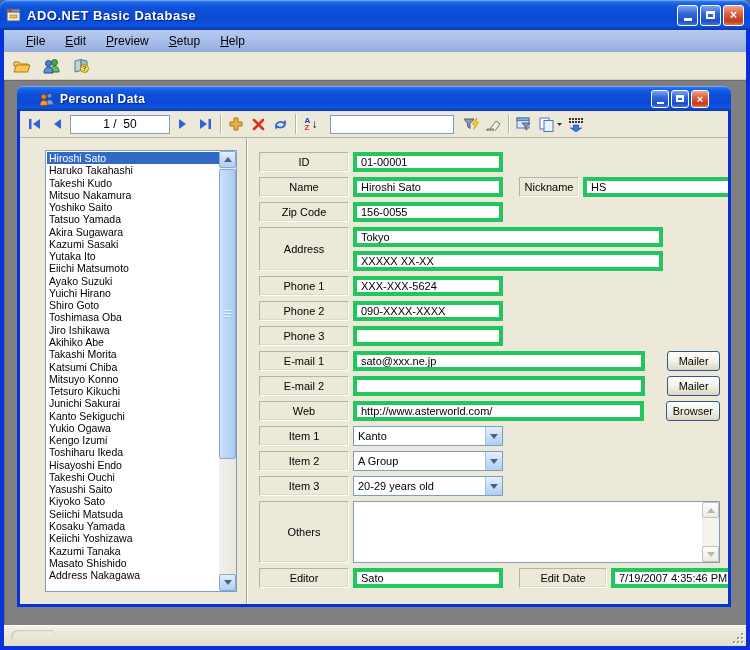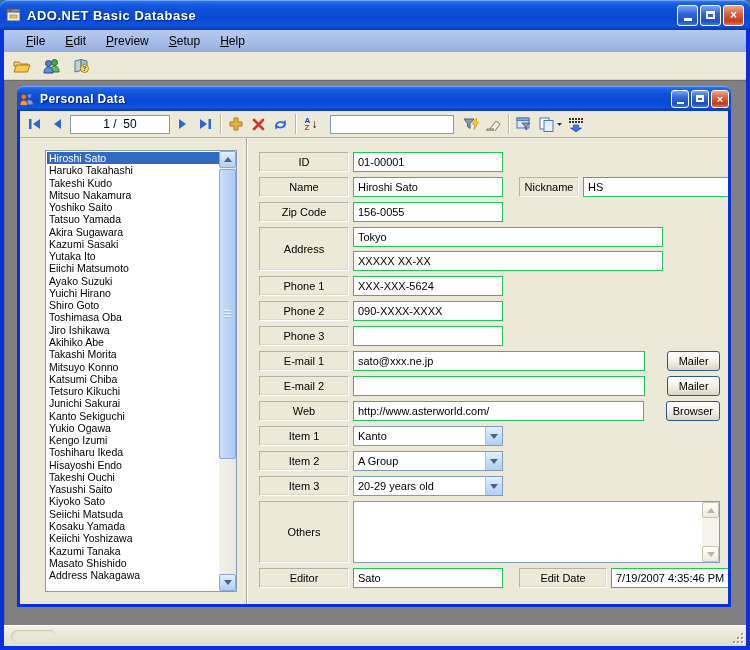--- a/index.html
+++ b/index.html
@@ -45,21 +45,21 @@
   .grip i:nth-child(1){right:1px;bottom:1px}.grip i:nth-child(2){right:5px;bottom:1px}
   .grip i:nth-child(3){right:9px;bottom:1px}.grip i:nth-child(4){right:1px;bottom:5px}
   .grip i:nth-child(5){right:5px;bottom:5px}.grip i:nth-child(6){right:1px;bottom:9px}
 
   
   .child { position:absolute; left:13px; top:6px; width:714px; height:521px;
     border-left:3px solid #0831D9; border-right:3px solid #0831D9; border-bottom:3px solid #0831D9;
     border-radius:6px 6px 0 0; background:#ECE9D8; display:flex; flex-direction:column; }
   .child-titlebar { height:25px; margin:0 -3px; flex:0 0 25px; border-radius:6px 6px 0 0;
     background:linear-gradient(180deg,#3C81F3 0%,#1961E6 14%,#0E50D8 34%,#0B49D5 62%,#0E53E0 86%,#0839A8 100%);
-    display:flex; align-items:center; padding:0 2px; box-shadow:inset 0 1px 0 #6FA5F2; }
+    display:flex; align-items:center; padding:0 22px; box-shadow:inset 0 1px 0 #6FA5F2; }
   .child-titlebar .title-text { color:#fff; font-weight:bold; font-size:12px; margin-left:5px; flex:1;
     text-shadow:1px 1px 1px #00227A; letter-spacing:.4px; }
   .child .cbtn { width:18px; height:18px; font-size:11px; }
   .child .cbtn .min-glyph { width:7px; height:2px; margin-top:8px; }
   .child .cbtn .max-glyph { width:8px; height:7px; border-width:2px; border-top-width:3px; }
 
   
   .child-toolbar { height:27px; flex:0 0 27px; background:#ECE9D8; display:flex; align-items:center;
     padding-left:4px; border-bottom:1px solid #B9B5A5; box-shadow:0 1px 0 #fff; }
   .nbtn { width:22px; height:22px; display:flex; align-items:center; justify-content:center; }
@@ -100,21 +100,21 @@
   .sthumb .gripper { position:absolute; left:4px; right:4px; top:50%; height:8px; transform:translateY(-50%);
     background:repeating-linear-gradient(180deg,#EFF6FE 0 1px,#9CC0EE 1px 2px,transparent 2px 3px); }
 
   
   .frow { display:flex; align-items:flex-start; gap:4px; flex:0 0 auto; }
   .flabel { width:90px; flex:0 0 90px; height:20px; display:flex; align-items:center; justify-content:center;
     font-size:11px; color:#000; background:#ECE9D8;
     border:1px solid; border-color:#B5B2A1 #FFFFFF #FFFFFF #B5B2A1; box-shadow:inset -1px -1px 0 #DEDACA; }
   .flabel.tall { height:44px; } .flabel.xtall { height:62px; }
   .flabel.sub { width:60px; flex:0 0 60px; } .flabel.date { width:88px; flex:0 0 88px; }
-  .finput { height:20px; border:1px solid #22c55e; background:#fff; font-size:11px; padding:0 4px;
+  .finput { height:20px; border:4px solid #22c55e; background:#fff; font-size:11px; padding:0 4px;
     font-family:"Liberation Sans",sans-serif; color:#000; }
   .w150 { width:150px; } .w152 { width:152px; } .w310 { width:310px; } .w126 { width:126px; }
   .addr-col { display:flex; flex-direction:column; gap:4px; }
   .xpbtn { width:56px; height:20px; margin-left:18px; border:1px solid #35568C; border-radius:3px;
     background:linear-gradient(180deg,#FFFFFF 0%,#F2F0E4 55%,#DBD6C2 100%);
     font-size:11px; font-family:"Liberation Sans",sans-serif; color:#000;
     display:flex; align-items:center; justify-content:center; }
   .combo { width:150px; height:20px; border:1px solid #7F9DB9; background:#fff; display:flex; align-items:center; }
   .combo .cval { flex:1; font-size:11px; padding-left:4px; white-space:nowrap; overflow:hidden; }
   .combo .cbtn2 { width:17px; height:18px; border-left:1px solid #A5C2E2; border-radius:0 1px 1px 0;
@@ -335,22 +335,22 @@
                 <div class="list-row">Kazumi Sasaki</div>
                 <div class="list-row">Yutaka Ito</div>
                 <div class="list-row">Eiichi Matsumoto</div>
                 <div class="list-row">Ayako Suzuki</div>
                 <div class="list-row">Yuichi Hirano</div>
                 <div class="list-row">Shiro Goto</div>
                 <div class="list-row">Toshimasa Oba</div>
                 <div class="list-row">Jiro Ishikawa</div>
                 <div class="list-row">Akihiko Abe</div>
                 <div class="list-row">Takashi Morita</div>
+                <div class="list-row">Katsumi Chiba</div>
                 <div class="list-row">Mitsuyo Konno</div>
-                <div class="list-row">Katsumi Chiba</div>
                 <div class="list-row">Tetsuro Kikuchi</div>
                 <div class="list-row">Junichi Sakurai</div>
                 <div class="list-row">Kanto Sekiguchi</div>
                 <div class="list-row">Yukio Ogawa</div>
                 <div class="list-row">Kengo Izumi</div>
                 <div class="list-row">Toshiharu Ikeda</div>
                 <div class="list-row">Hisayoshi Endo</div>
                 <div class="list-row">Takeshi Ouchi</div>
                 <div class="list-row">Yasushi Saito</div>
                 <div class="list-row">Kiyoko Sato</div>

